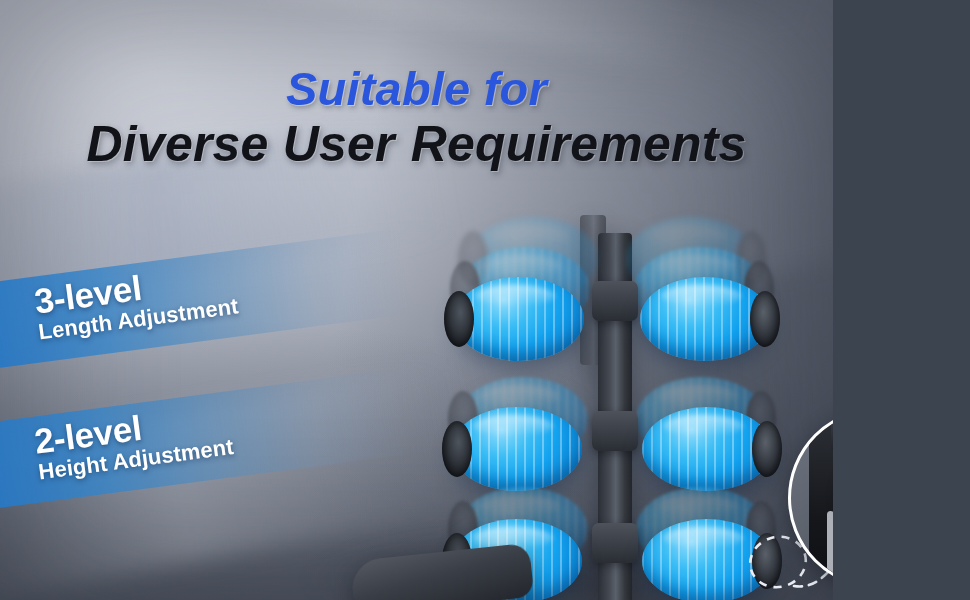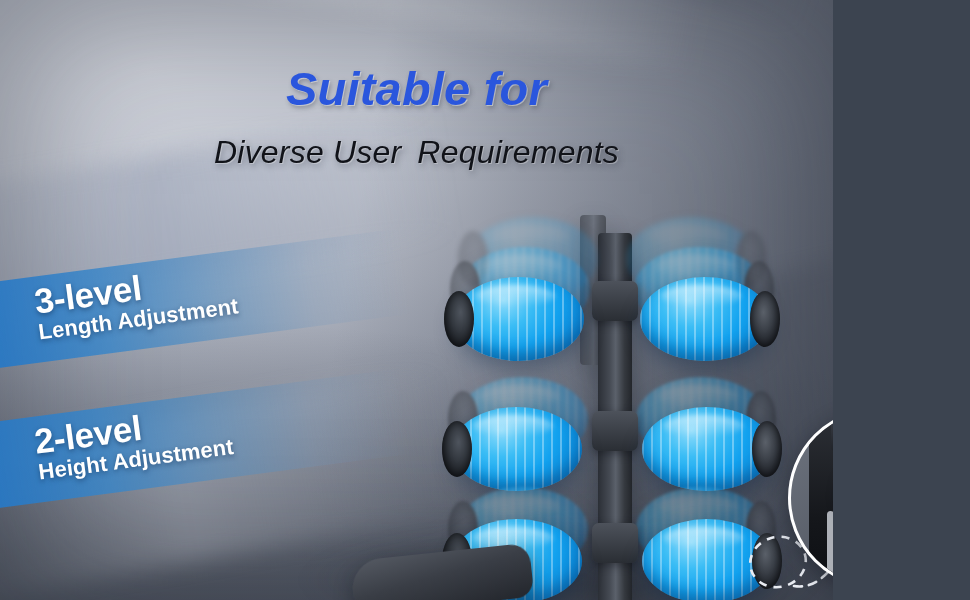--- a/index.html
+++ b/index.html
@@ -41,22 +41,22 @@
     box-shadow:inset 0 0 140px 26px rgba(40,45,55,.38);}
 
   
   .headline{position:absolute;left:0;right:0;top:64px;text-align:center;z-index:7;}
   .hl-line1{
     font-size:47px;font-weight:bold;font-style:italic;letter-spacing:.2px;
     color:#2a56dd;line-height:1.06;
     text-shadow:1px 1px 0 rgba(255,255,255,.42), 2px 3px 5px rgba(40,45,60,.34);
   }
   .hl-line2{
-    margin-top:22px;
-    font-size:32px;font-weight:normal;font-style:italic;letter-spacing:.2px;
+    margin-top:4px;
+    font-size:50px;font-weight:bold;font-style:italic;letter-spacing:.2px;
     color:#111319;line-height:1.06;
     text-shadow:1px 1px 0 rgba(255,255,255,.30), 2px 3px 6px rgba(35,40,52,.38);
   }
   .hl-line2 .gap{display:inline-block;width:16px;}
 
   
   .band{position:absolute;left:-80px;width:520px;height:86px;z-index:8;
     transform-origin:left center;}
   .band .band-bg{position:absolute;inset:0;
     background:linear-gradient(90deg,

